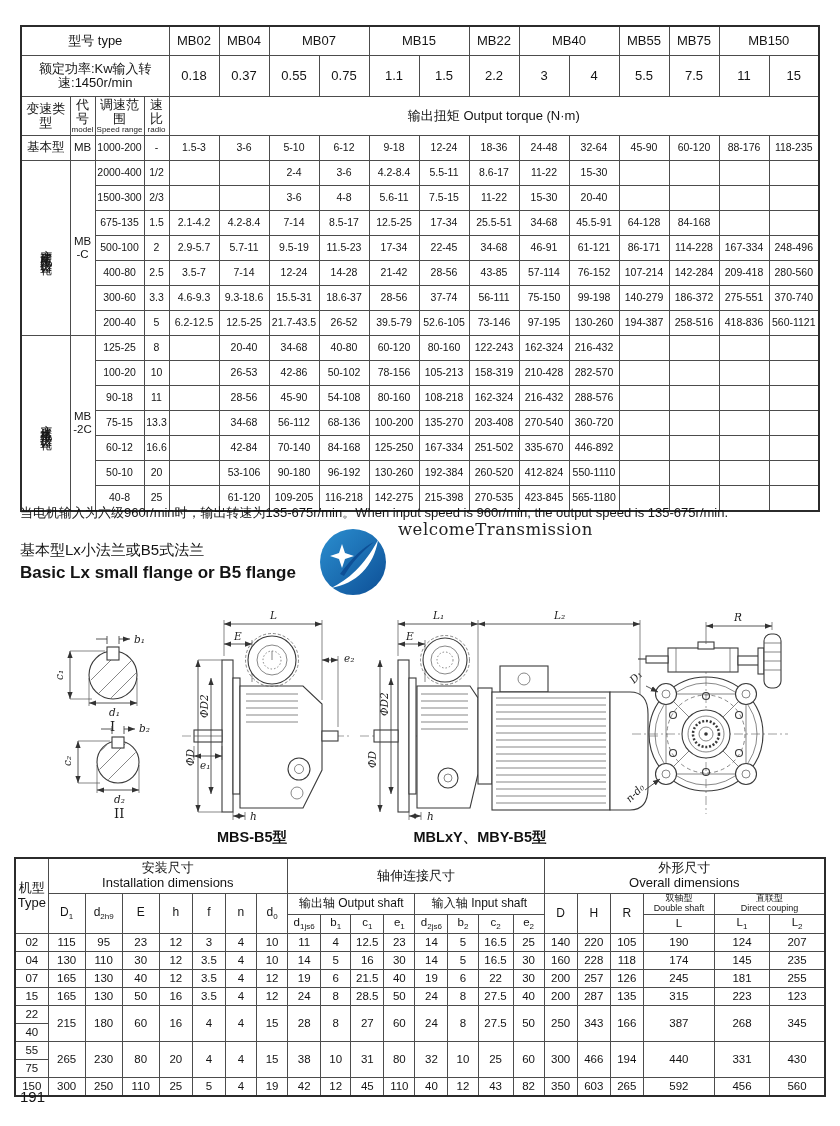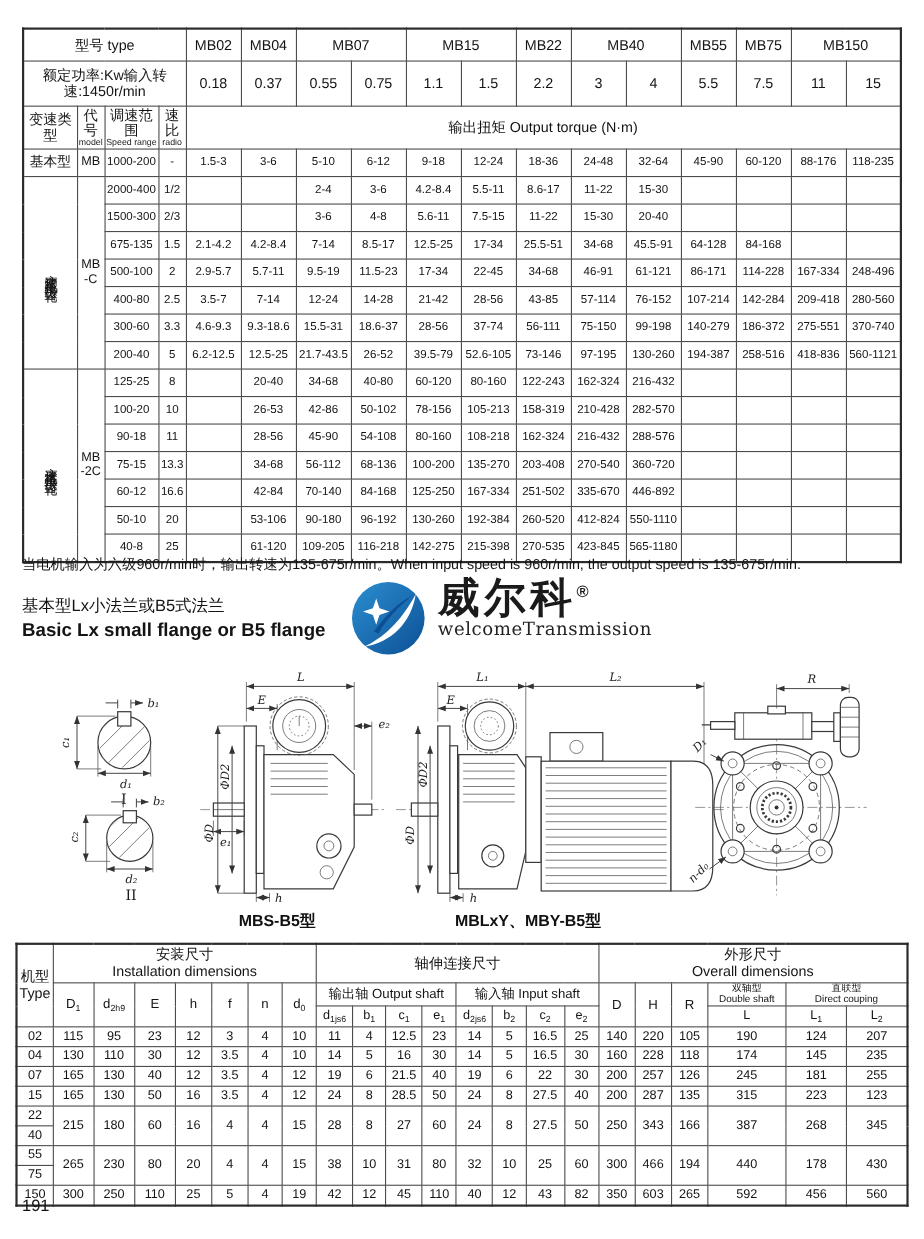--- a/index.html
+++ b/index.html
@@ -384,21 +384,20 @@
         <stop offset="0" stop-color="#2b8fd0"></stop>
           <stop offset="1" stop-color="#0d4f96"></stop>
       </linearGradient>
     </defs>
     <circle cx="35" cy="38" r="33" fill="url(#lg)"></circle>
     <path d="M13,64 C30,56 46,42 60,16 C56,42 38,60 13,64 Z" fill="#fff"></path>
     <path d="M26,52 C34,38 44,28 56,18 C46,22 32,36 22,50 Z" fill="#0d4f96"></path>
     <path d="M24,20 L27,29 L36,32 L27,35 L24,44 L21,35 L12,32 L21,29 Z" fill="#fff"></path>
   </svg>
   <div class="logo-txt">
-    <div class="logo-zh"><span>威尔科</span><span class="logo-reg">®</span></div>
     <div class="logo-en">welcomeTransmission</div>
   </div>
 </div>
 
 <svg class="draw" width="840" height="260" viewBox="0 0 840 260">
   <defs>
     <marker id="ar" markerWidth="9" markerHeight="8" refX="8" refY="4" orient="auto-start-reverse">
       <path d="M0,1 L8,4 L0,7 Z" fill="#333"></path>
     </marker>
     <clipPath id="cp1">
@@ -775,21 +774,21 @@
         <td rowspan="2">31</td>
         <td rowspan="2">80</td>
         <td rowspan="2">32</td>
         <td rowspan="2">10</td>
         <td rowspan="2">25</td>
         <td rowspan="2">60</td>
         <td rowspan="2">300</td>
         <td rowspan="2">466</td>
         <td rowspan="2">194</td>
         <td rowspan="2">440</td>
-        <td rowspan="2">178</td>
+        <td rowspan="2">331</td>
         <td rowspan="2">430</td>
       </tr>
       <tr>
         <td>75</td>
       </tr>
       <tr>
         <td>150</td>
         <td>300</td>
         <td>250</td>
         <td>110</td>

